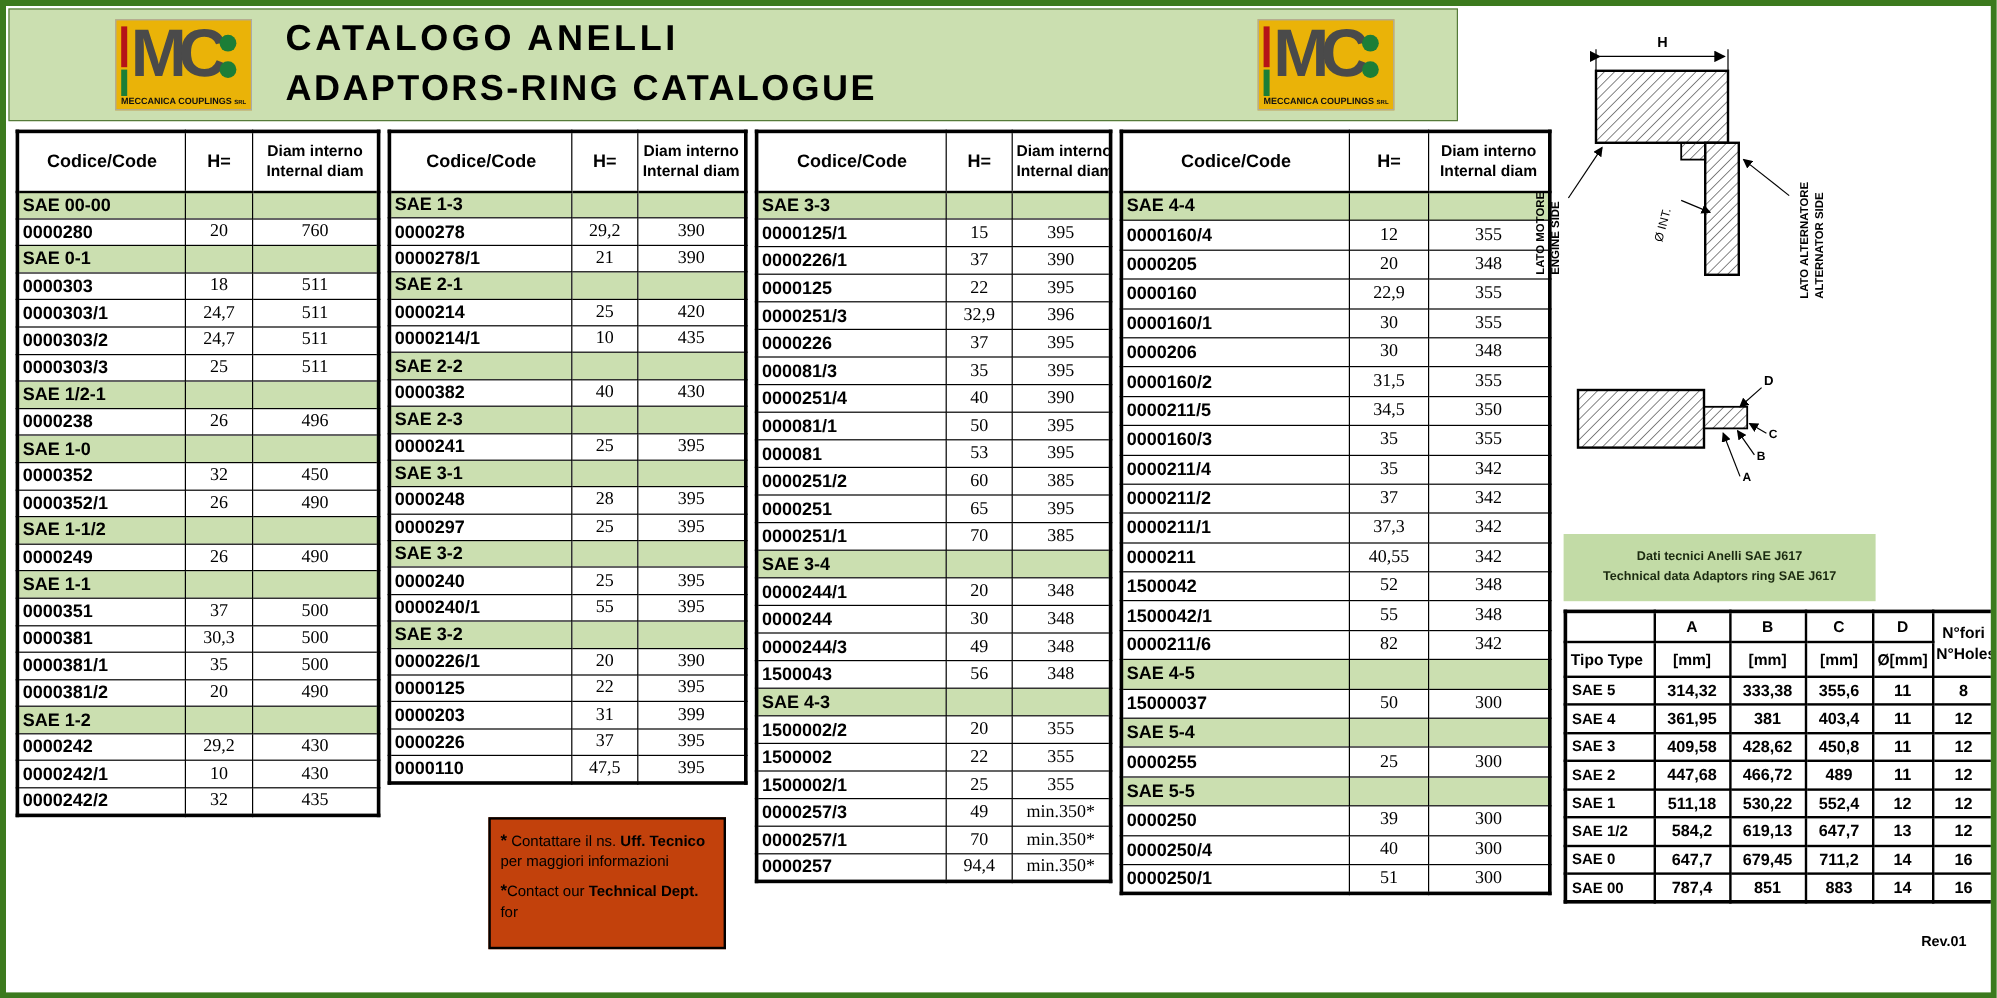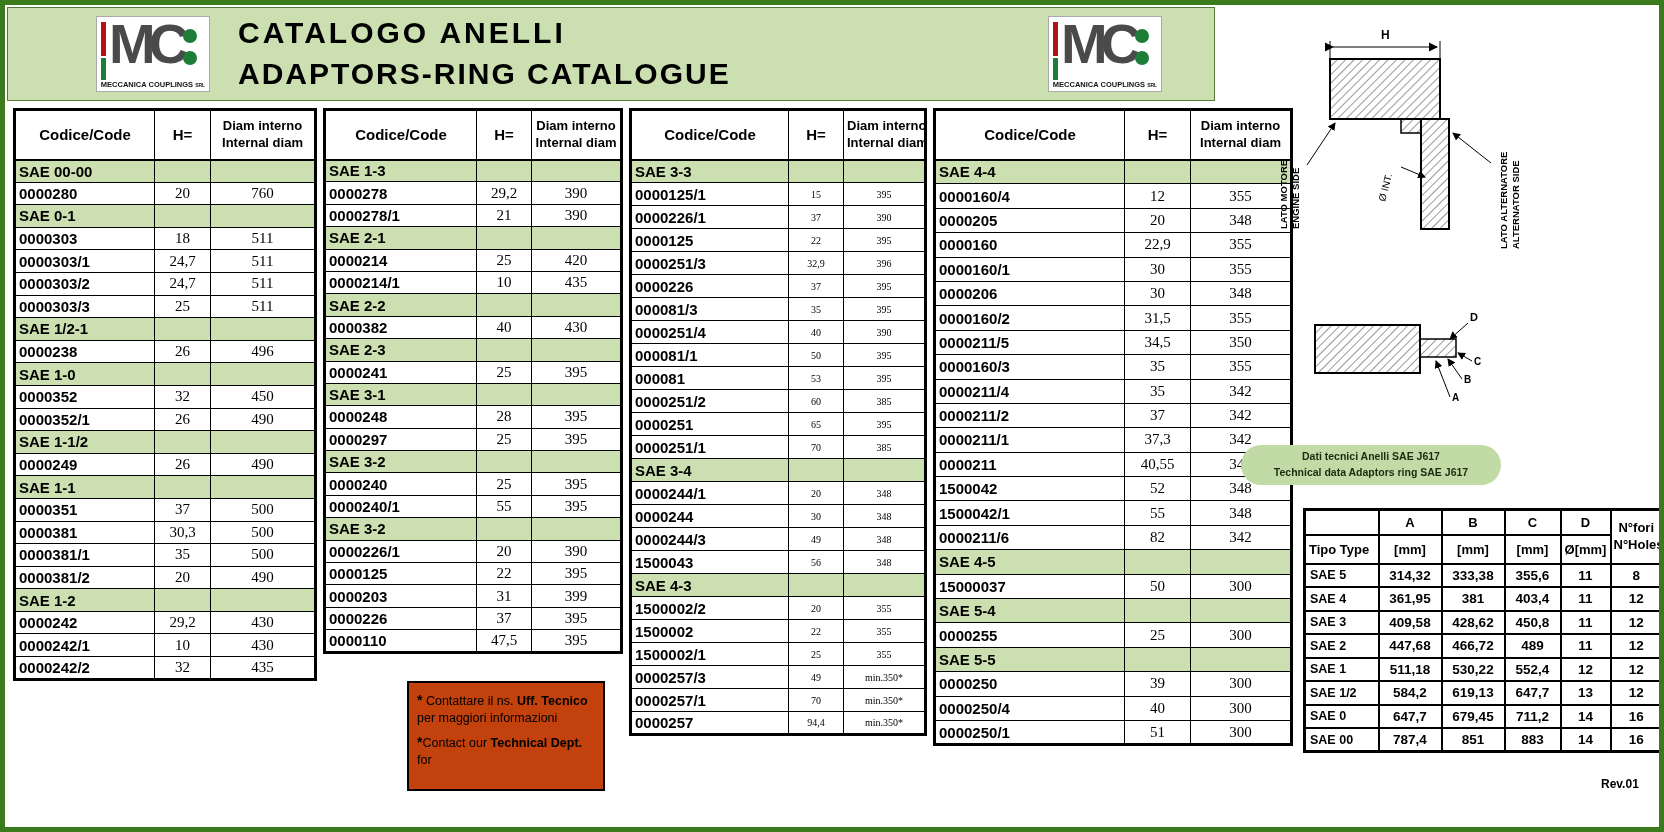--- a/index.html
+++ b/index.html
@@ -5,21 +5,21 @@
   html,body{margin:0;padding:0;background:#e8e8e8;}
   .page{position:relative;width:1664px;height:832px;background:#fff;
         border:5px solid var(--page_border,#3c7a1e);box-sizing:border-box;overflow:hidden;
         font-family:"Liberation Sans",sans-serif;}
   
   .band{position:absolute;left:2px;top:2px;width:1208px;height:94px;
         background:var(--band,#cbdfb0);border:1px solid #557a3a;box-sizing:border-box;}
   .titles{position:absolute;left:230px;right:230px;top:0;height:100%;text-align:left;}
   .title1{margin-top:8px;font-size:30px;font-weight:900;letter-spacing:3px;color:#000;}
   .title2{margin-top:7px;font-size:30px;font-weight:900;letter-spacing:2px;color:#000;}
-  .logo{position:absolute;top:8px;width:114px;height:76px;background:#ffffff;border:1px solid #aaa;box-sizing:border-box;}
+  .logo{position:absolute;top:8px;width:114px;height:76px;background:#eab308;border:1px solid #aaa;box-sizing:border-box;}
   .logo-left{left:88px;} .logo-right{left:1040px;}
   .bar{position:absolute;width:5px;left:4px;}
   .bar-red{top:5px;height:34px;background:var(--logo_red,#b51218);}
   .bar-green{top:41px;height:22px;background:var(--logo_green,#1c7e37);}
   .logo-mc{position:absolute;left:12px;top:-6px;font-size:56px;font-weight:900;
            letter-spacing:-7px;color:var(--logo_gray,#4a4a4a);font-family:"Liberation Sans",sans-serif;}
   .dot{position:absolute;width:14px;height:14px;border-radius:50%;background:var(--logo_green,#1c7e37);right:12px;}
   .dot1{top:12px;} .dot2{top:34px;}
   .logo-caption{position:absolute;left:2px;right:2px;bottom:2px;font-size:7.5px;font-weight:bold;
                 text-align:center;white-space:nowrap;color:#111;}
@@ -31,30 +31,30 @@
   .cat thead th{height:50px;background:#fff;border-bottom:2px solid #000;font-weight:bold;color:#000;}
   .th-code{font-size:15px;} .th-h{font-size:15px;}
   .th-diam{font-size:13px;line-height:1.3;}
   .c-code{text-align:left;font-weight:bold;font-size:15px;font-family:"Liberation Sans",sans-serif;}
   .num{text-align:center;font-family:"Liberation Serif",serif;font-size:15px;}
   tr.sec td{background:var(--section_row,#cbdfb0);font-weight:bold;font-size:15px;}
   .t1{left:8px;width:304px;}   .t1 tbody td{height:22.6px;}
   .t2{left:318px;width:300px;} .t2 tbody td{height:22.4px;}
   .t3{left:624px;width:298px;} .t3 tbody td{height:23px;}
   .t4{left:928px;width:360px;} .t4 tbody td{height:24.4px;}
-  .t3 .num{font-size:10px;}
+  .t3 .num{font-size:15px;}
   
   .footnote{position:absolute;left:402px;top:676px;width:198px;height:110px;border:2px solid #000;
             background:#c2410c;box-sizing:border-box;padding:8px 6px 0 8px;font-size:12.5px;color:#000;}
   .footnote p{margin:0 0 6px 0;line-height:1.35;}
   .fn-star{font-weight:900;font-size:14px;}
   
   .draw{position:absolute;}
-  .note{position:absolute;left:1236px;top:440px;width:260px;height:40px;background:var(--note_box,#c2dba6);
-        display:flex;flex-direction:column;justify-content:center;text-align:center;border-radius:21px;}
+  .note{position:absolute;left:1298px;top:440px;width:260px;height:56px;background:var(--note_box,#c2dba6);
+        display:flex;flex-direction:column;justify-content:center;text-align:center;}
   .note div{font-size:10.5px;font-weight:bold;color:#1b2a10;line-height:1.5;}
   .spec-wrap{position:absolute;left:1298px;top:503px;width:361px;}
   .spec{border-collapse:collapse;table-layout:fixed;width:100%;border:3px solid #000;}
   .spec td{border:2px solid #000;text-align:center;font-weight:bold;font-size:13px;
            overflow:hidden;white-space:nowrap;box-sizing:border-box;padding:0 2px;color:#000;}
   .spec thead td{height:25px;}
   .spec thead tr:nth-child(2) td{height:29px;border-radius:10px;}
   .spec tbody td{height:23.5px;font-size:13.5px;}
   .spec tbody td:first-child{text-align:left;padding-left:4px;font-size:12.5px;}
   .spec .holes div{line-height:1.3;}

